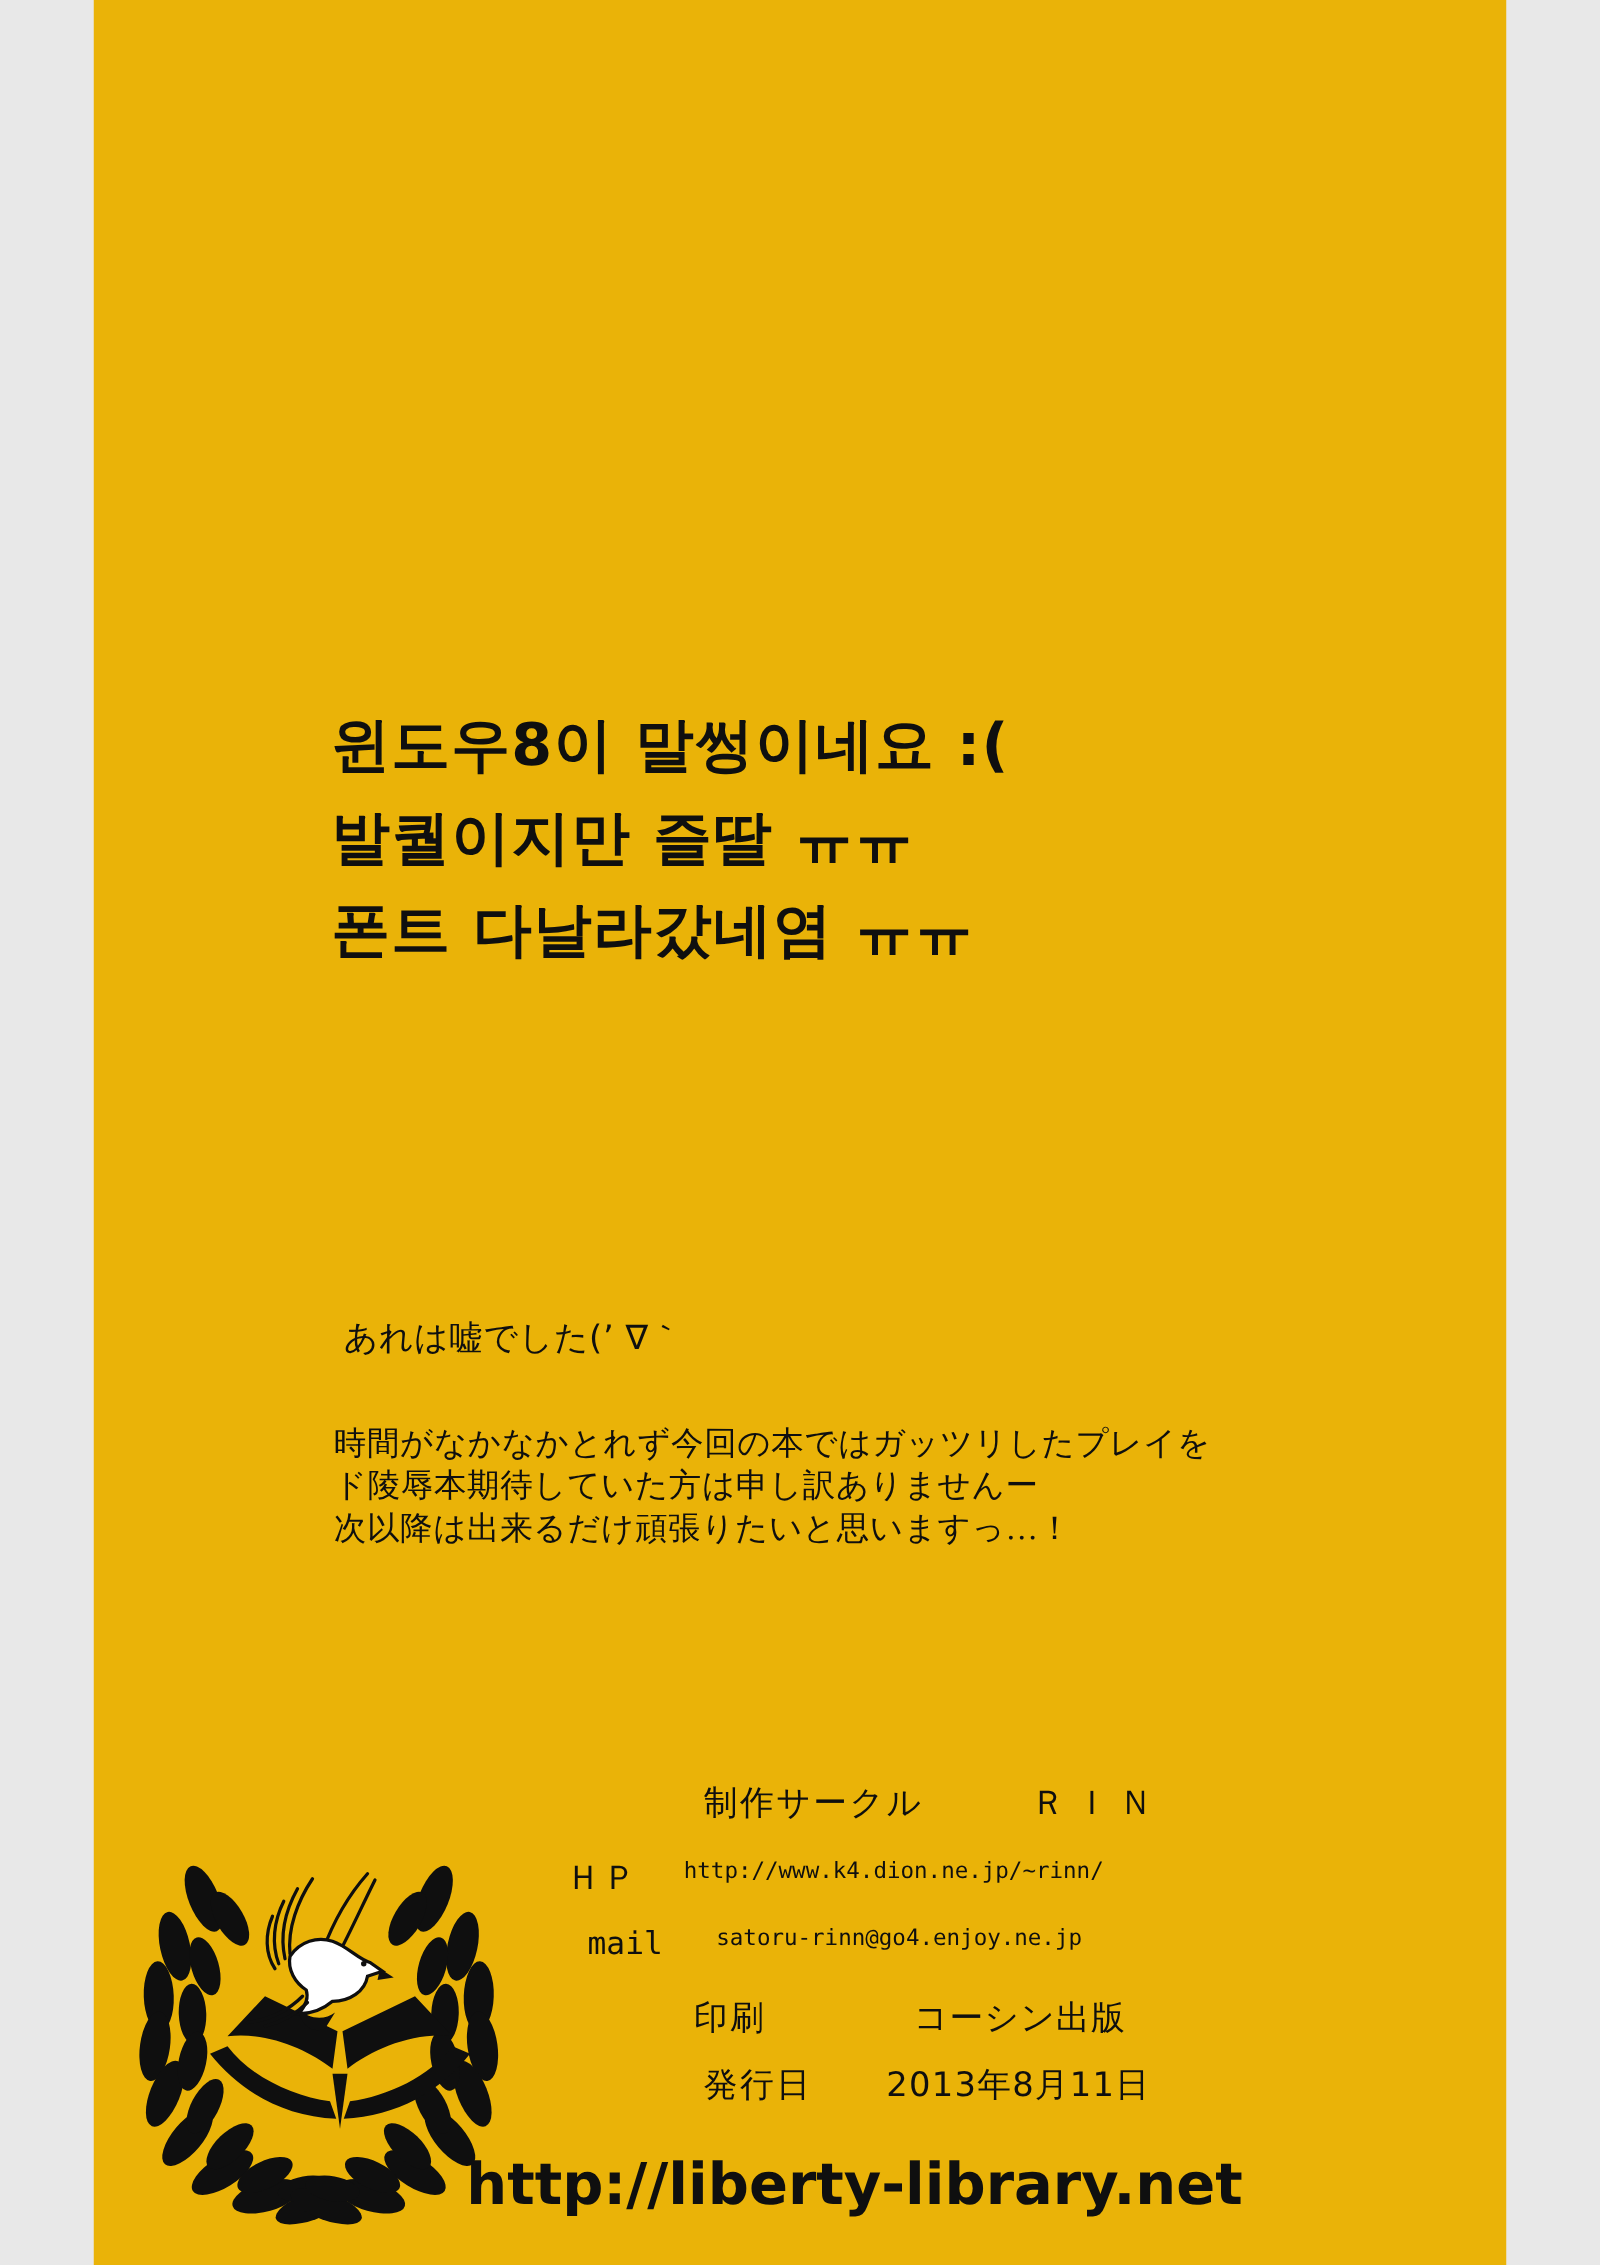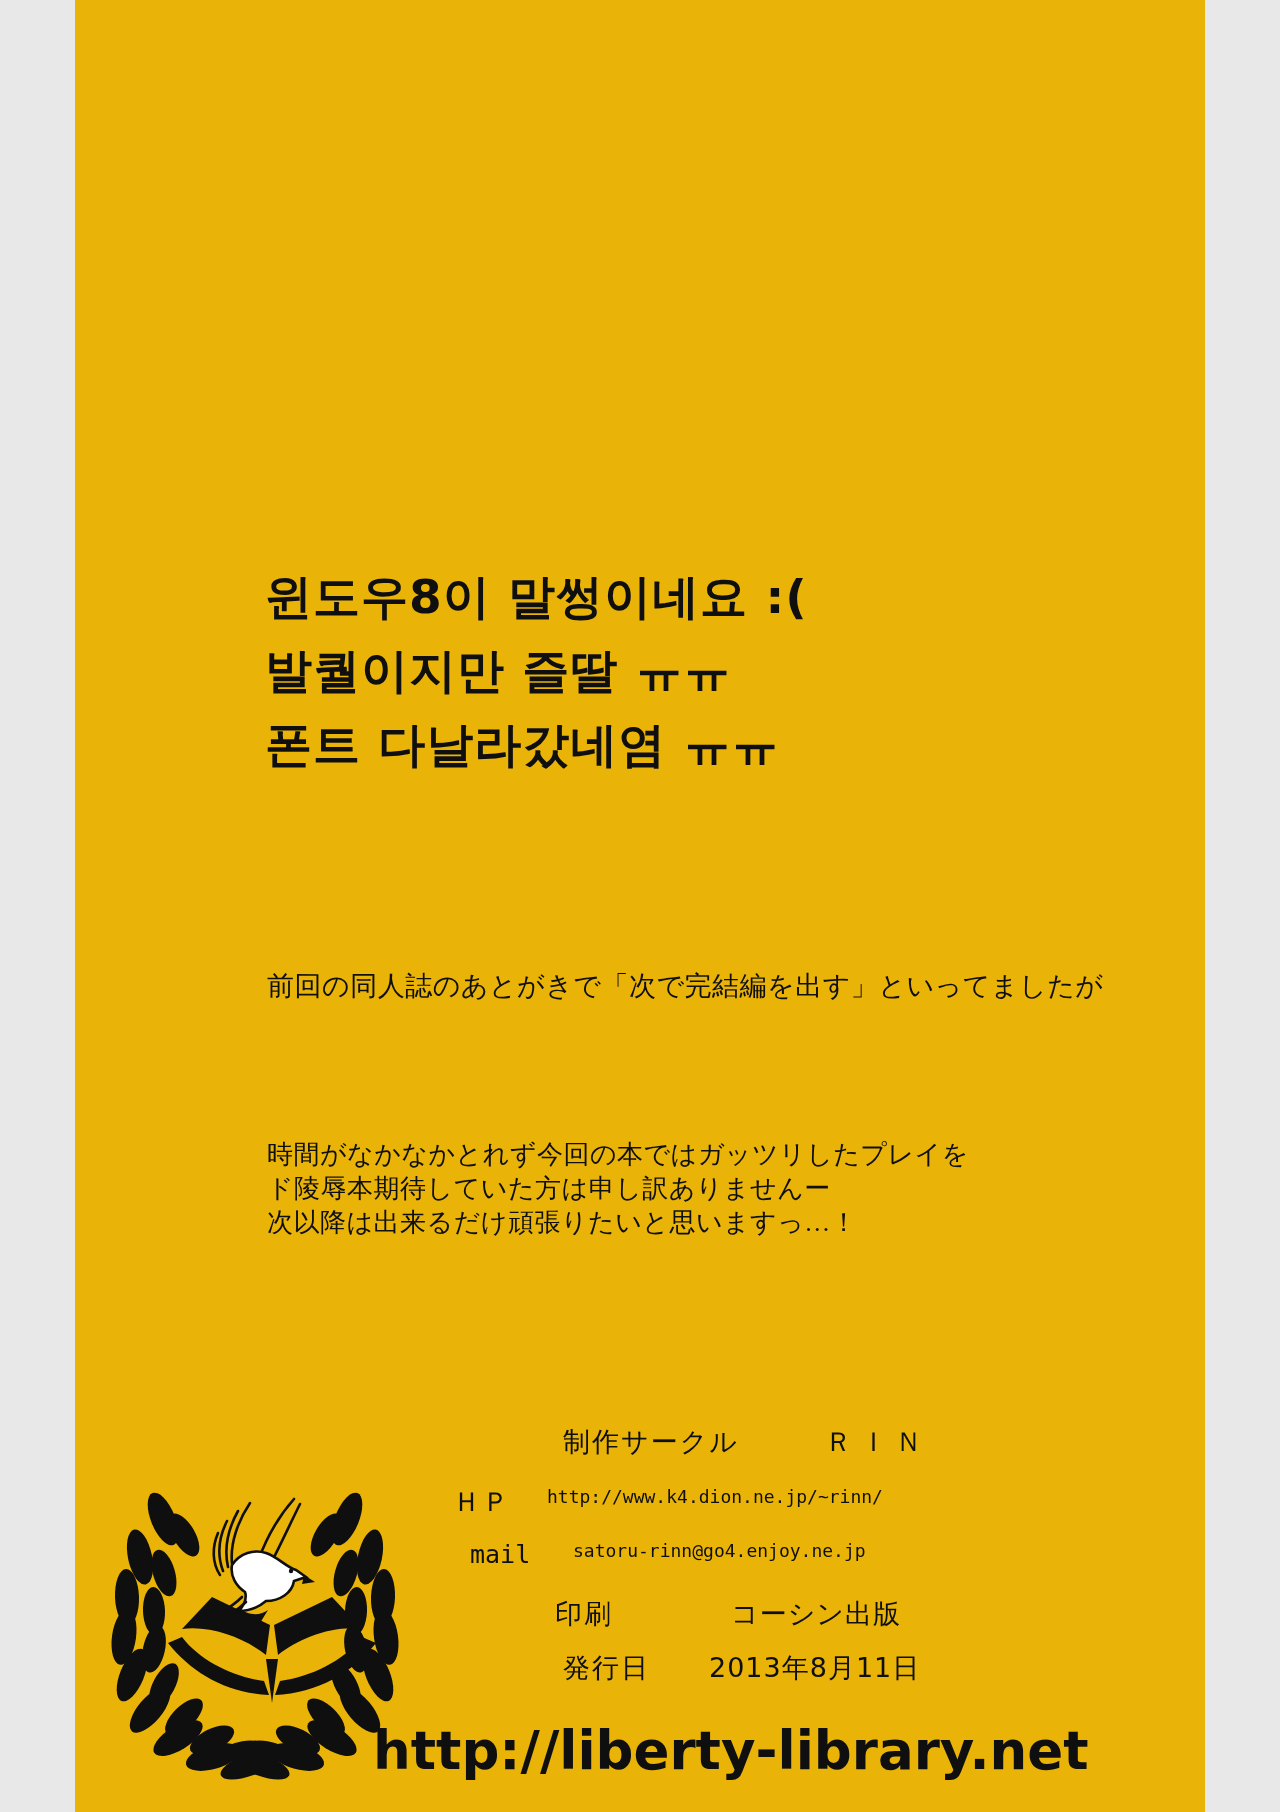--- a/index.html
+++ b/index.html
@@ -48,41 +48,41 @@
   .cr3{left:395px;top:1540px;}
   .cr3 .credit-label{font-size:25px;}
   .cr3 .credit-value{position:absolute;left:103px;top:0px;}
   .cr4{left:480px;top:1596px;}
   .cr4 .credit-value{position:absolute;left:176px;top:0;font-family:Liberation Serif, serif;}
   .cr5{left:488px;top:1650px;}
   .cr5 .credit-value{position:absolute;left:146px;top:0;}
   
   .site-url{
     position:absolute;left:298px;top:1720px;
-    font-size:53px;font-weight:800;letter-spacing:0px;
+    font-size:46px;font-weight:800;letter-spacing:0px;
     white-space:nowrap;
     font-family:"DejaVu Sans", sans-serif;
   }
   
   .logo{position:absolute;left:25px;top:1488px;width:310px;height:292px;}
   .logo svg{width:100%;height:100%;display:block;}
   .dl{fill:none;stroke:#0f0f0f;stroke-width:2.6;stroke-linecap:round;}
 </style>
 </head>
 <body>
 
 <div class="page">
 
   <div class="ko-block">
     <div class="ko-line">윈도우8이 말썽이네요 :(</div>
     <div class="ko-line">발퀄이지만 즐딸 ㅠㅠ</div>
     <div class="ko-line">폰트 다날라갔네염 ㅠㅠ</div>
   </div>
 
-  <div class="jp-line jp-l1">前回の同人誌のあとがきで「次で完結編を出す」といってましたが</div>
+  <div class="jp-line jp-l2">あれは嘘でした(’ ∇｀</div>
   <div class="jp-par">
     <div>時間がなかなかとれず今回の本ではガッツリしたプレイを</div>
     <div>ド陵辱本期待していた方は申し訳ありませんー</div>
     <div>次以降は出来るだけ頑張りたいと思いますっ…！</div>
   </div>
 
   <div class="credit-row cr1">
     <span class="credit-label">制作サークル</span>
     <span class="credit-value">ＲＩＮ</span>
   </div>

